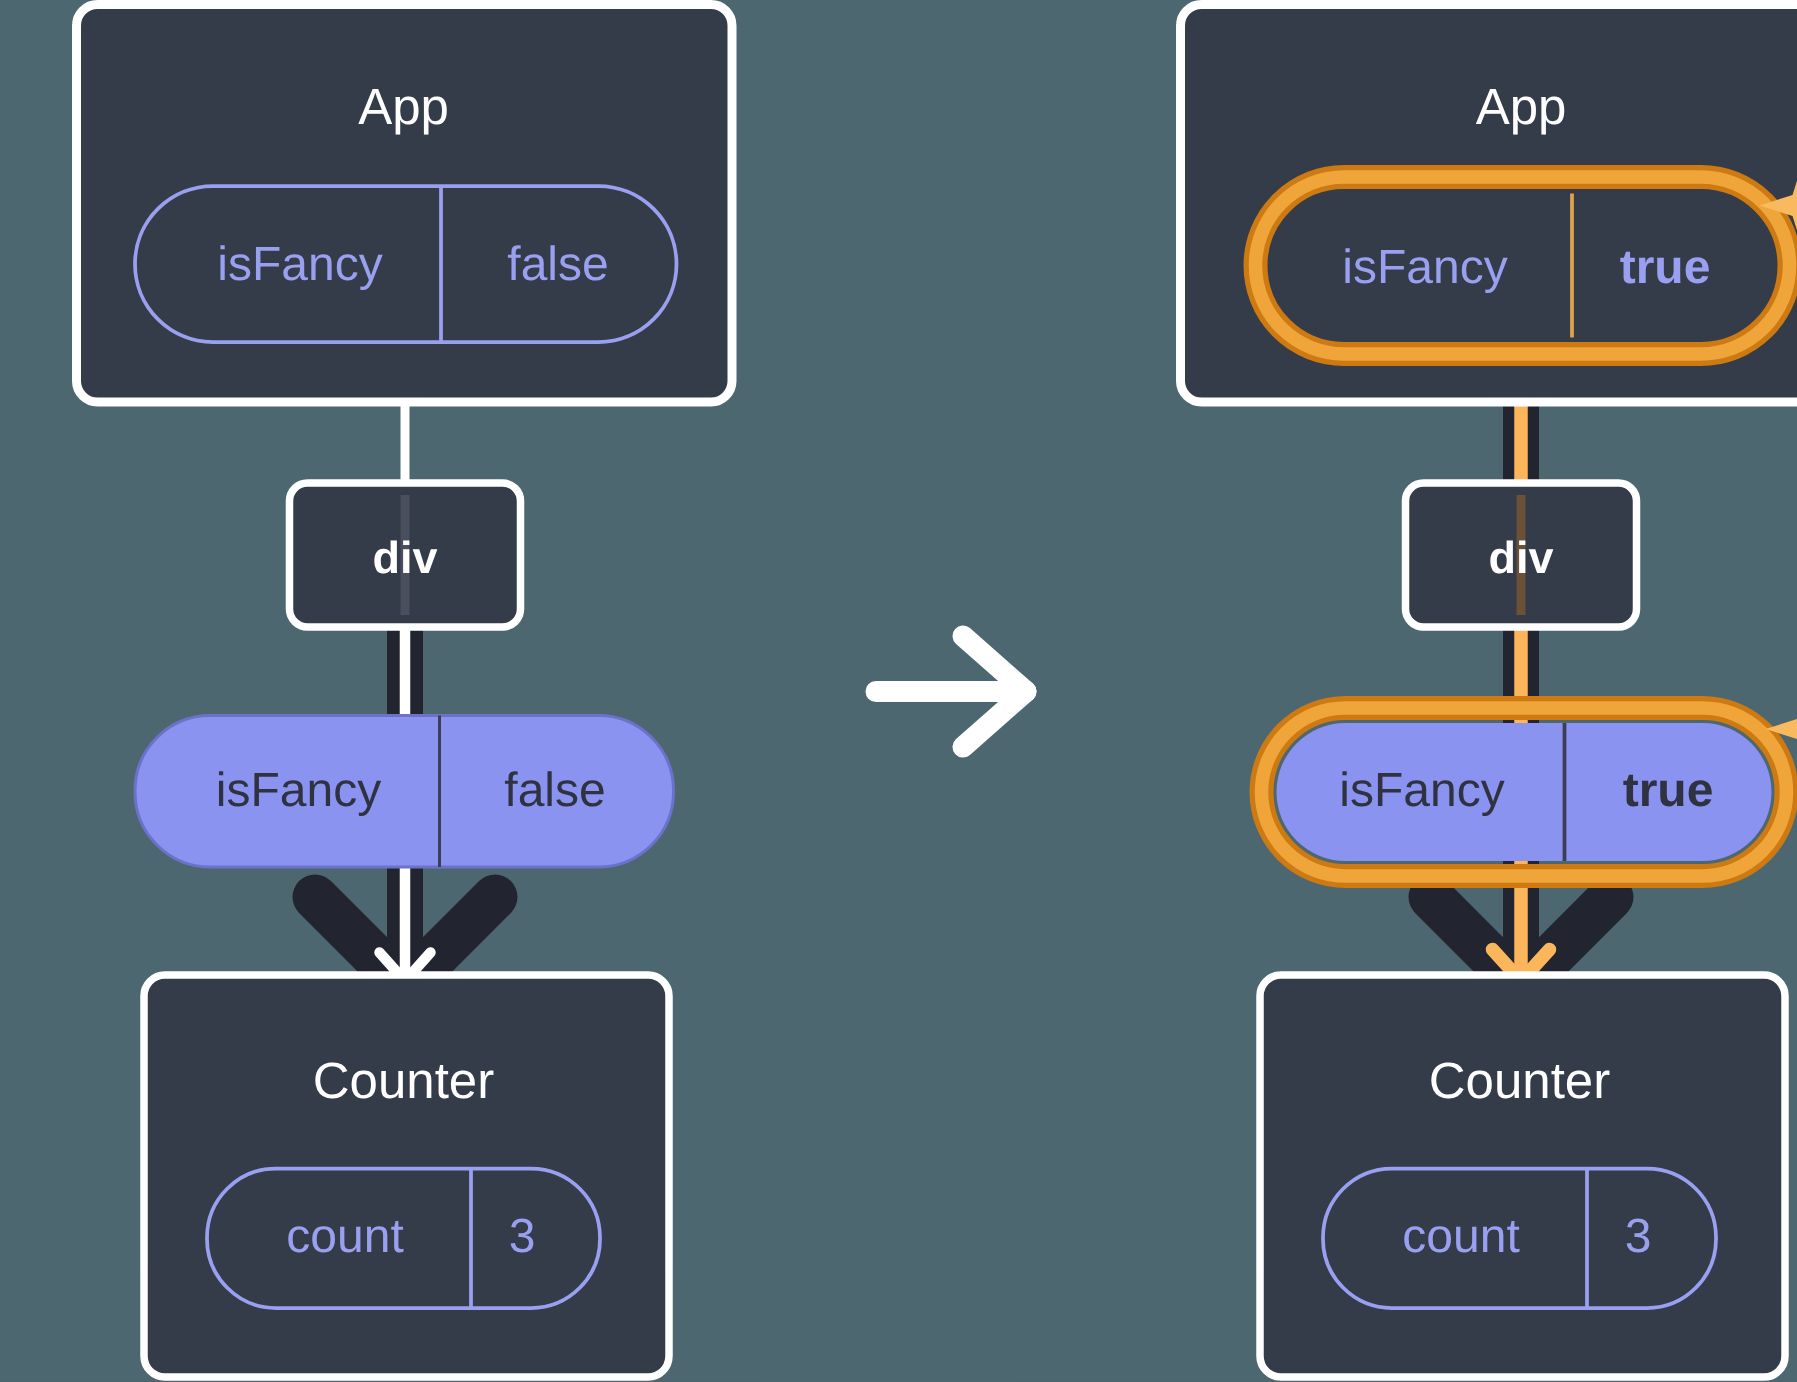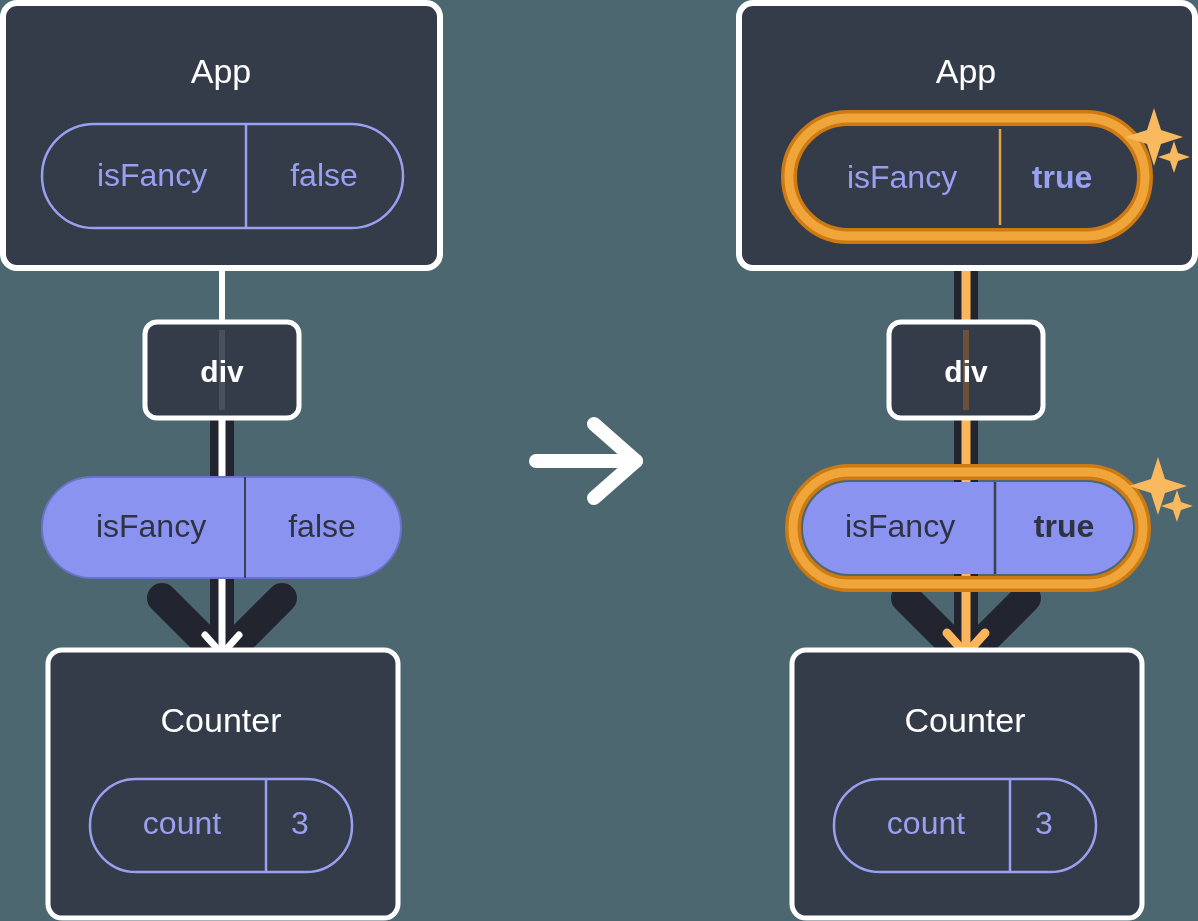--- a/index.html
+++ b/index.html
@@ -11,20 +11,21 @@
     width: 1198px;
     height: 921px;
     font-family: "Liberation Sans", sans-serif;
     overflow: hidden;
   }
   #stage {
     position: relative;
     width: 1066px;
     height: 921px;
     background: #4d6771;
+    padding-left: 48px;
   }
   svg.diagram {
     display: block;
     width: 1198px;
     height: 921px;
   }
   text {
     font-family: "Liberation Sans", sans-serif;
   }
   .box-title {

